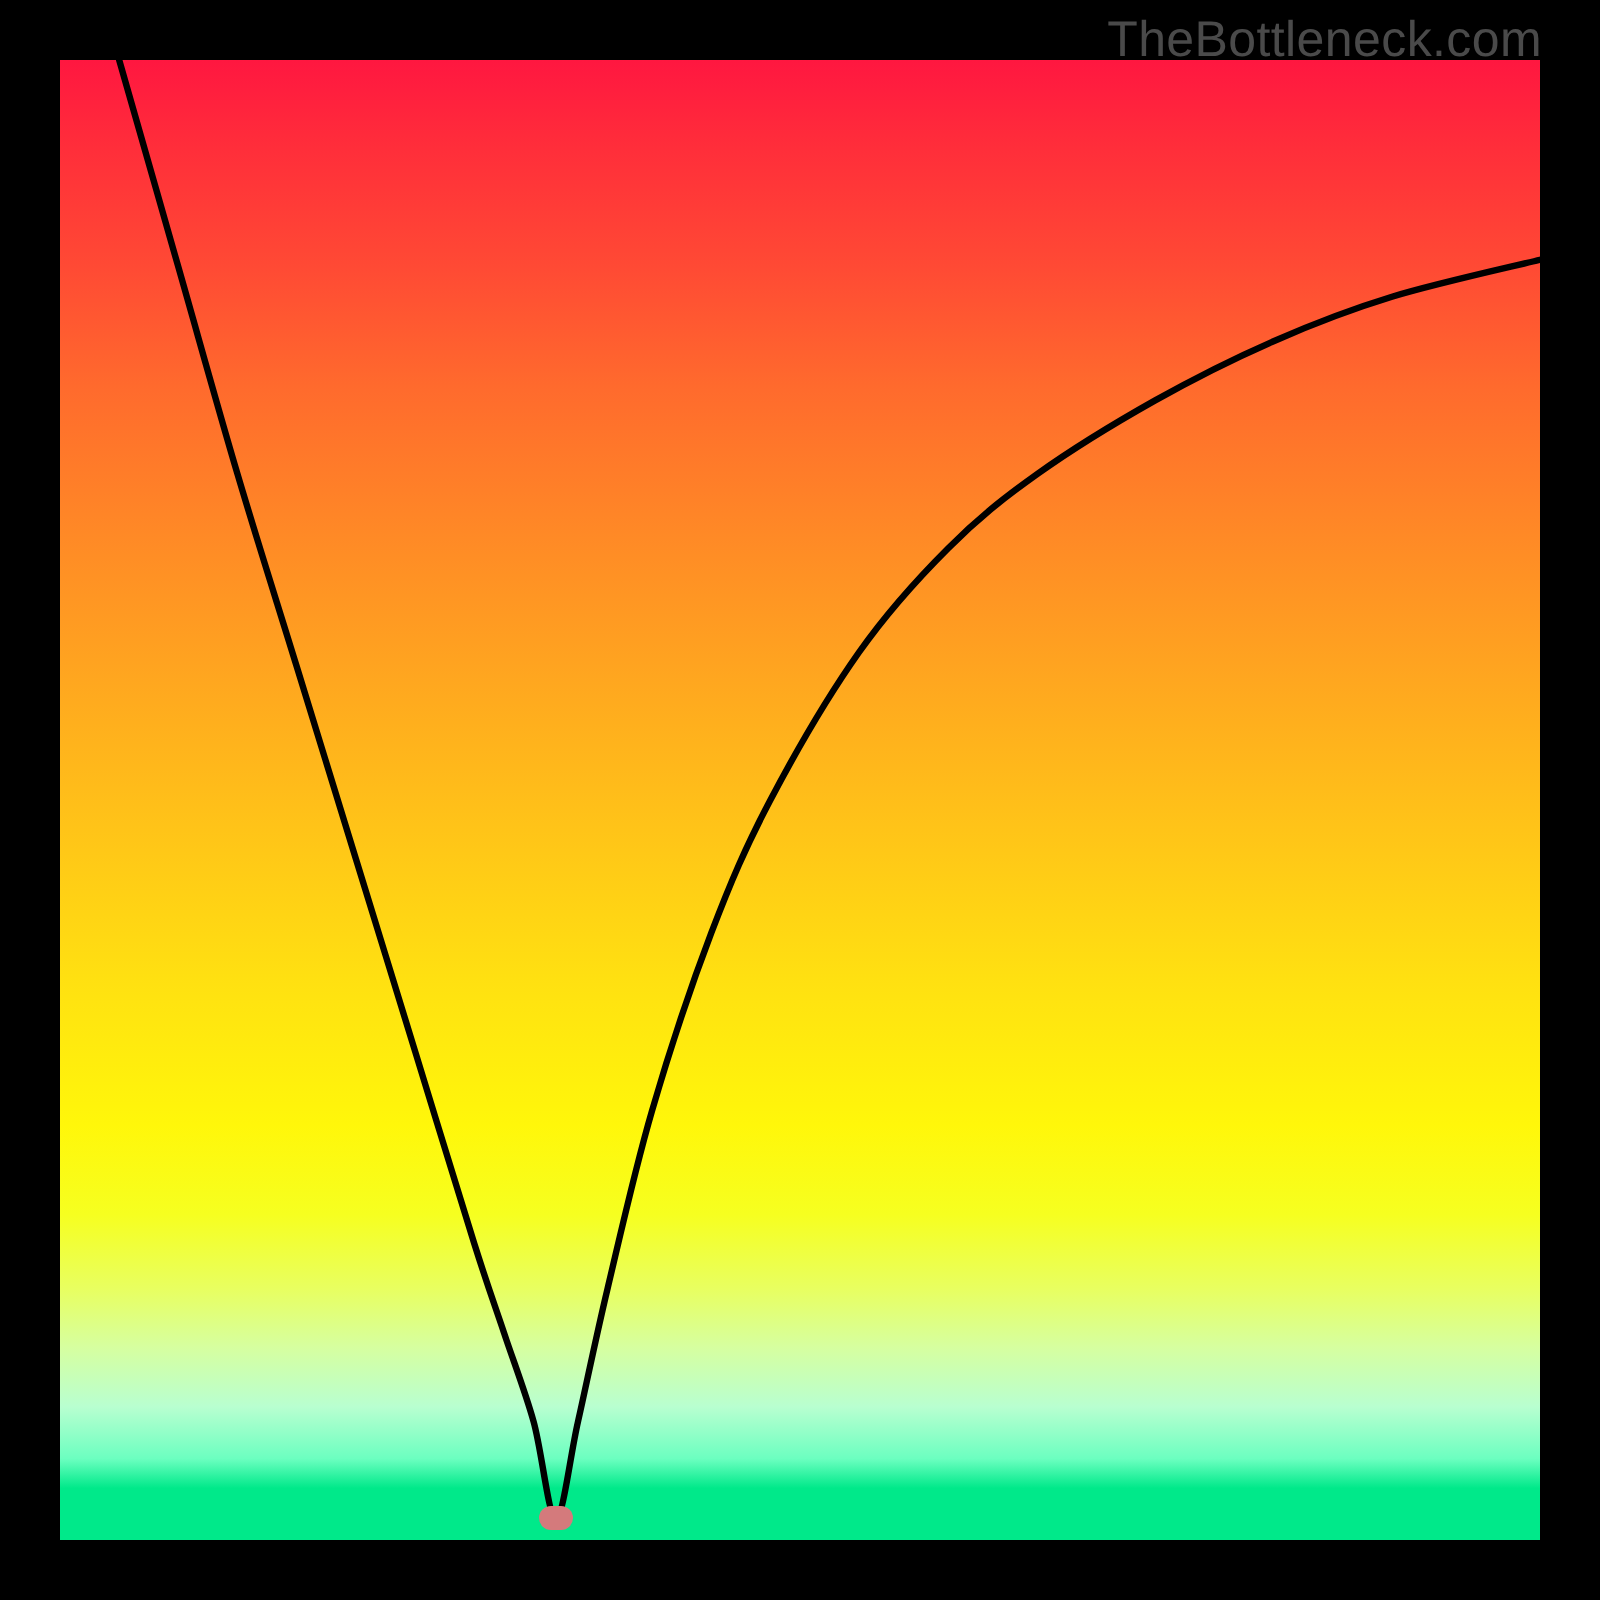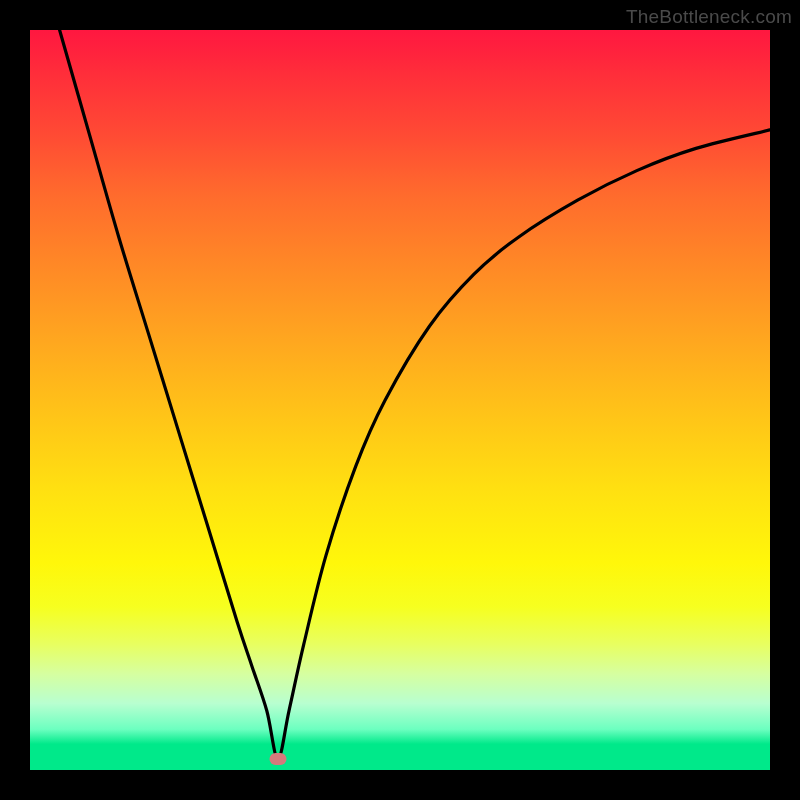--- a/index.html
+++ b/index.html
@@ -52,23 +52,23 @@
     position: absolute;
     width: 17px;
     height: 12px;
     border-radius: 6px;
     background: #d47a7c;
     transform: translate(-50%, -50%);
   }
   .watermark {
     position: absolute;
     top: 6px;
-    right: 8px;
+    right: 29px;
     color: #4a4a4a;
-    font-size: 19px;
+    font-size: 25px;
     font-weight: 500;
     letter-spacing: 0.2px;
   }
 </style>
 </head>
 <body>
 
 <div class="frame">
 
   <div class="plot-area">

